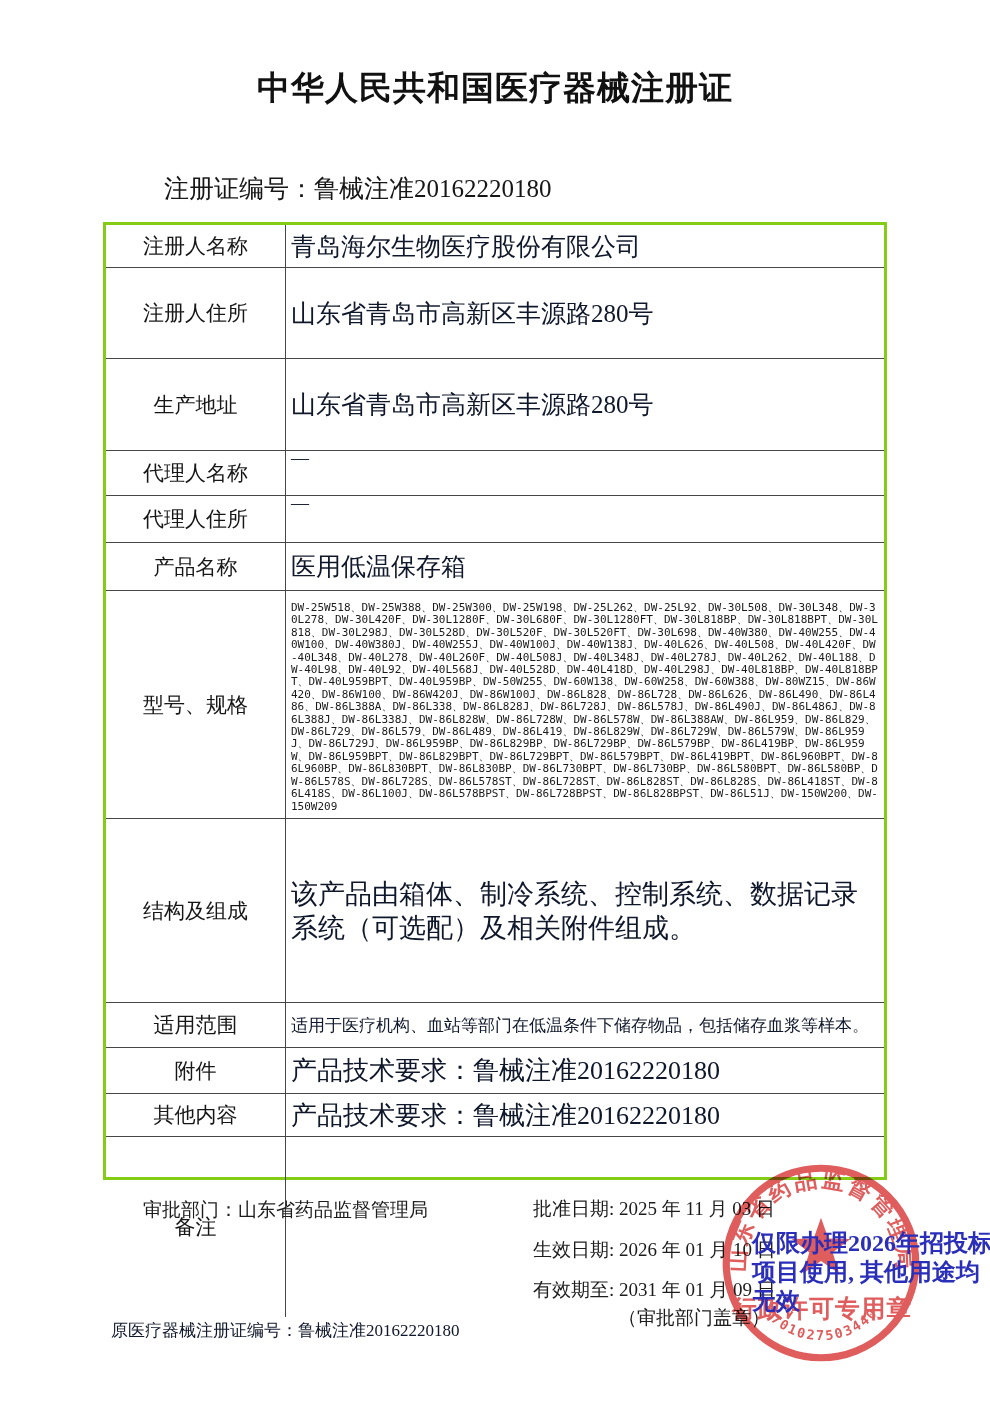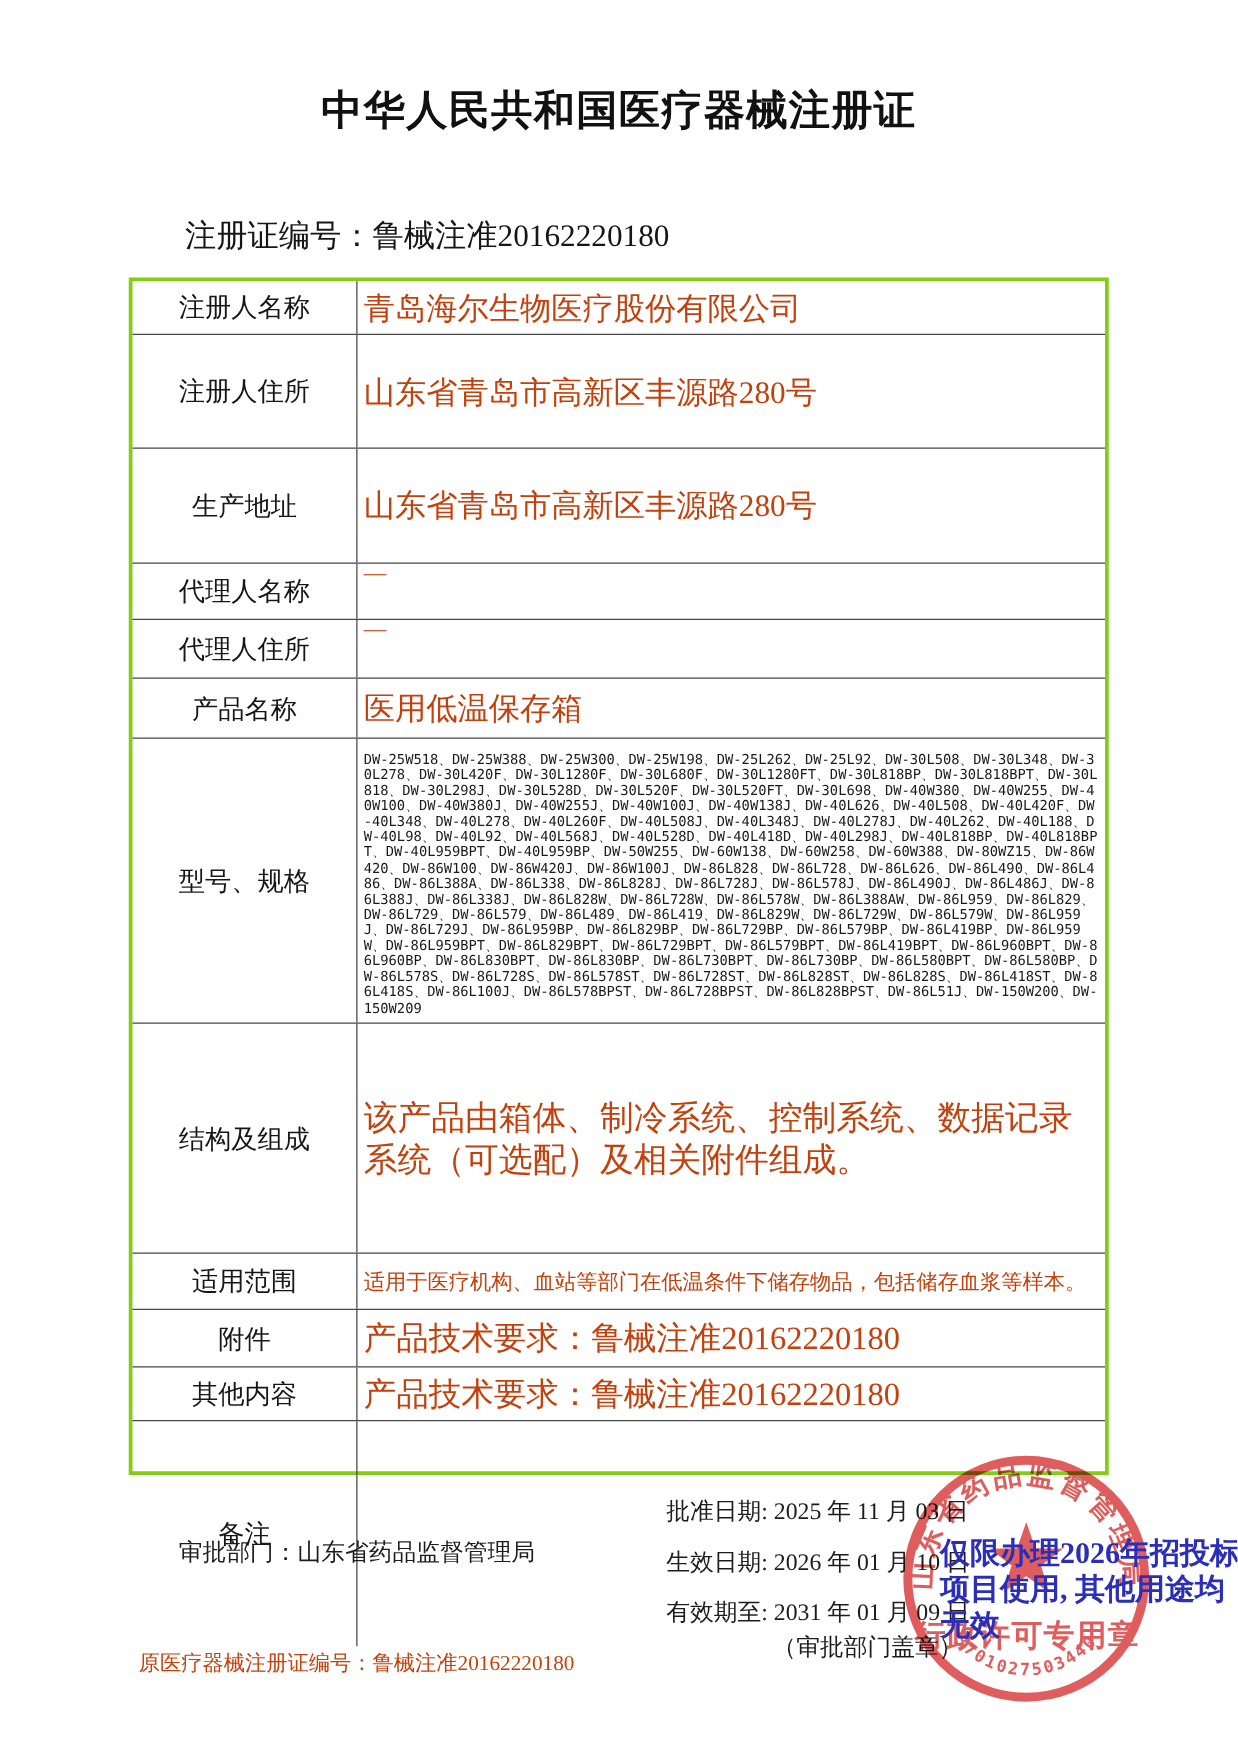--- a/index.html
+++ b/index.html
@@ -10,55 +10,55 @@
   }
   .page { position:absolute; inset:0; background:#fff; }
 
   .doc-title {
     position:absolute; left:0; top:66px; width:990px;
     text-align:center; font-size:33px; font-weight:bold;
     letter-spacing:1px; color:#111;
     font-family:"Liberation Serif", serif;
   }
   .cert-no {
-    position:absolute; left:148px; top:172px;
+    position:absolute; left:164px; top:172px;
     font-size:25px; color:#161616;
   }
 
   .cert-table {
     position:absolute; left:103px; top:222px; width:784px;
     border:3px solid #84cc16; background:transparent;
   }
   .row { display:flex; border-bottom:1px solid #474747; }
   .row:last-child { border-bottom:none;flex-direction:column; }
   .label-cell {
     width:180px; flex:0 0 180px; border-right:1px solid #474747;
     display:flex; align-items:center; justify-content:center;
     font-size:21px; color:#161616; text-align:center;
   }
   .value-cell {
     flex:1; display:flex; align-items:center;
-    padding:2px 6px 2px 5px; color:#c2410c;
+    padding:2px 6px 2px 5px; color:#0f172a;
   }
   .h43{height:43px}.h91{height:91px}.h92{height:92px}.h45{height:45px}
   .h47{height:47px}.h48{height:48px}.h228{height:228px}.h184{height:184px}
   .h46{height:46px}.h40{height:40px}
   .v-lg  { font-size:25px; }
   .v-big { font-size:26px; }
   .v-xl  { font-size:27px; line-height:34px; }
   .v-sm  { font-size:17px; }
   .v-dash{ font-size:18px; align-items:flex-start; padding-top:0; line-height:14px; }
   .v-models {
     align-items:flex-start; padding:11px 4px 0 5px;
     font-family:"DejaVu Sans Mono", monospace;
     font-size:11px; line-height:12.4px; word-break:break-all;
     color:#1a1a1a;
   }
 
-  .footer-dept { position:absolute; left:143px; top:1197px; font-size:19px;margin-top:32px; }
+  .footer-dept { position:absolute; left:143px; top:1197px; font-size:19px; }
   .date-line   { position:absolute; left:533px; font-size:19px; }
   .d1{ top:1196px; } .d2{ top:1237px; } .d3{ top:1277px; }
   .seal-note   { position:absolute; left:618px; top:1305px; font-size:19px; }
 
   .stamp {
     position:absolute; left:718px; top:1160px; width:206px; height:206px;
     mix-blend-mode:multiply; opacity:0.92; pointer-events:none;
   }
   .overlay-note {
     position:absolute; left:752px; top:1229px; z-index:5;

